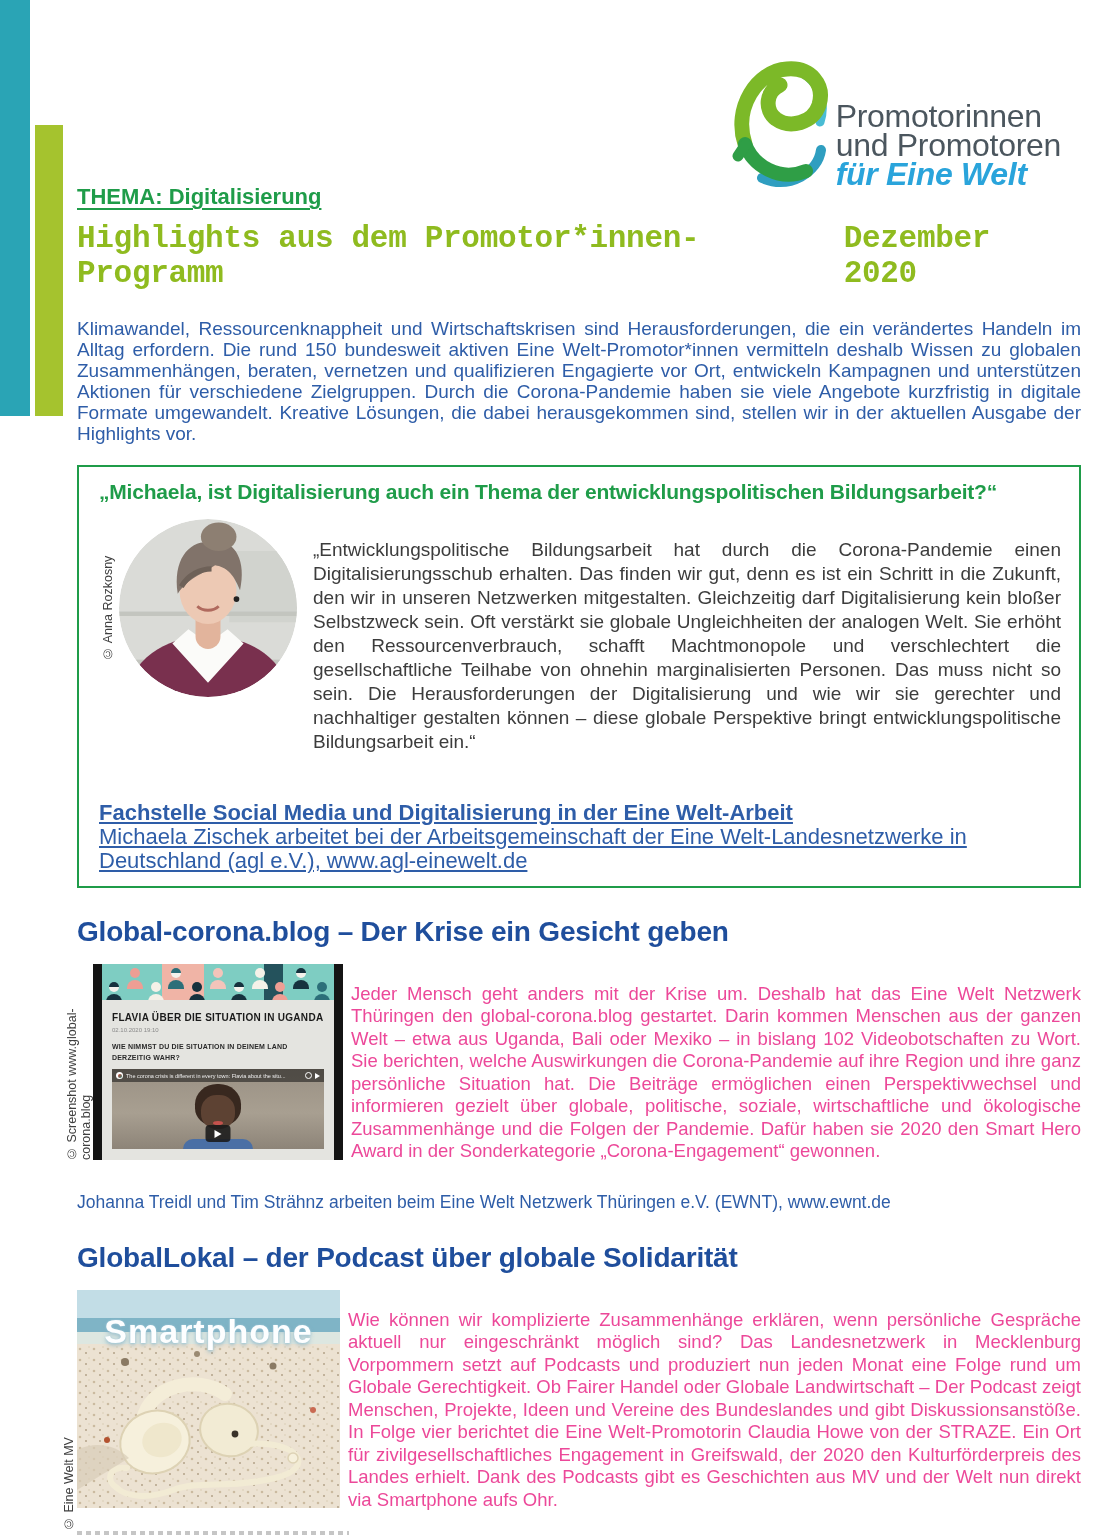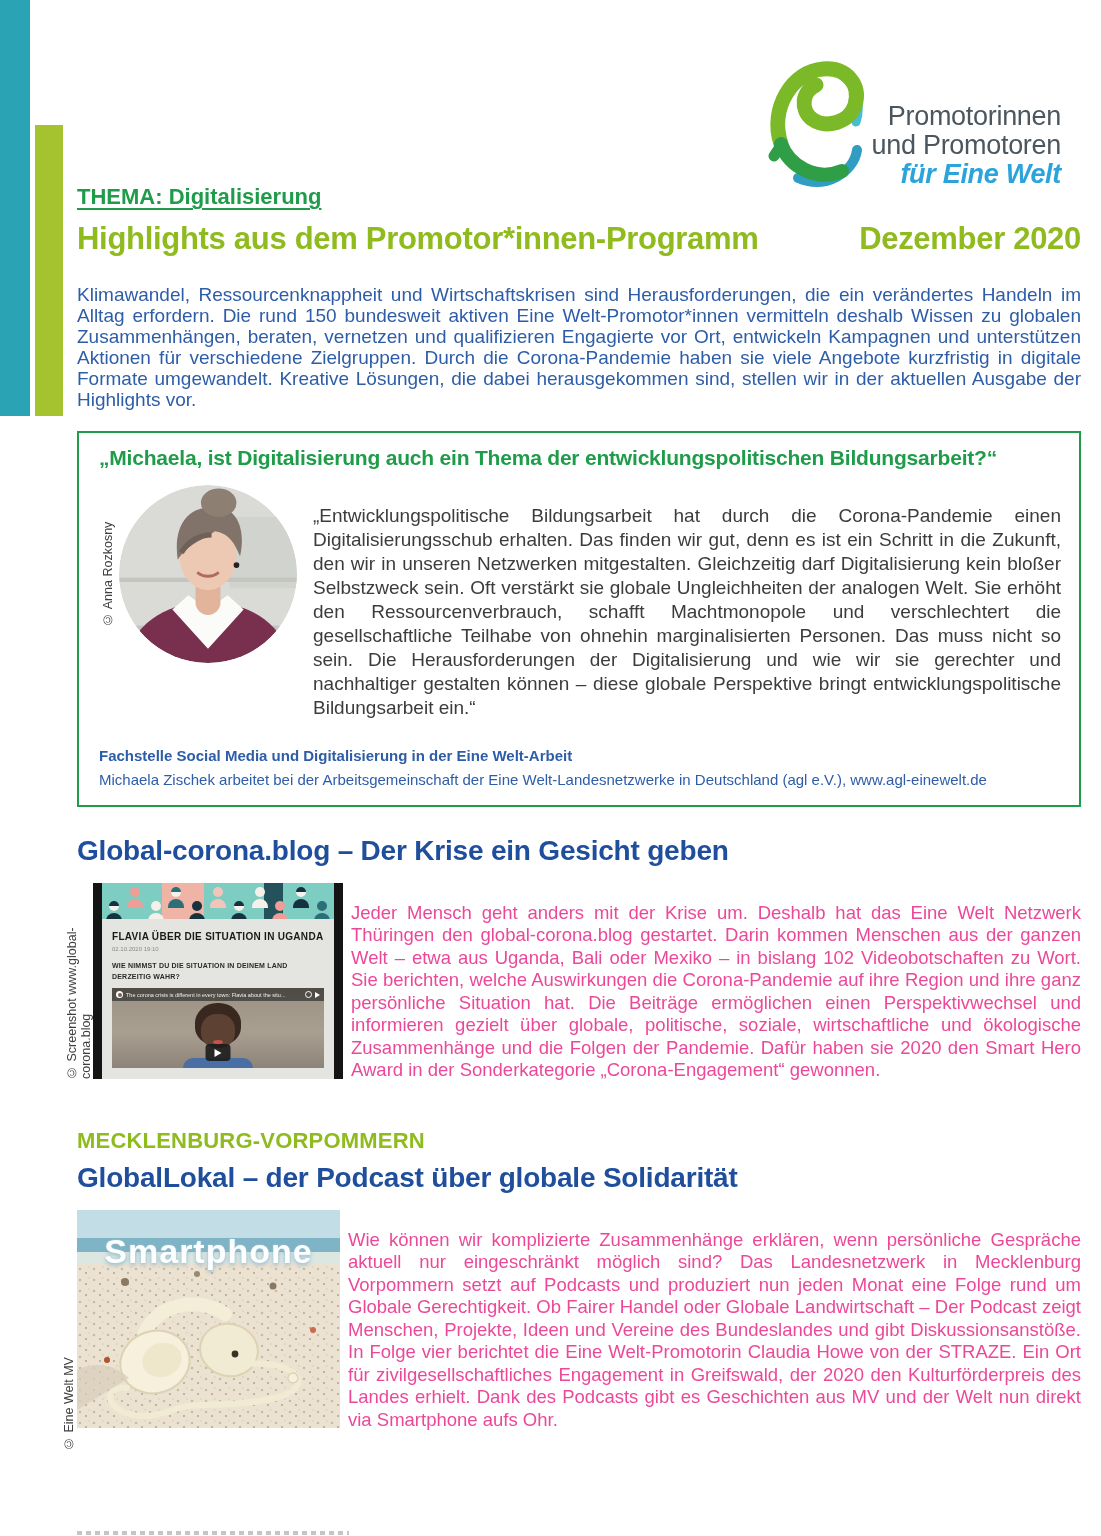--- a/index.html
+++ b/index.html
@@ -7,43 +7,43 @@
           font-family:"Liberation Sans",sans-serif; overflow:hidden; }
 
   
   .bar { position:absolute; }
   .bar-teal  { left:0;  top:0;   width:30px; height:416px; background:var(--teal-bar,#2AA4B5); }
   .bar-green { left:35px; top:125px; width:28px; height:291px; background:var(--bar-green,#A5C32E); }
 
   
   .logo { position:absolute; top:58px; right:40px; display:flex; align-items:flex-start; }
   .logo svg { width:100px; height:136px; display:block; }
-  .logo-text { margin:44px 0 0 4px; font-size:27px; line-height:29px; color:#4B565E;
-               font-weight:500; letter-spacing:-0.3px;text-align:right; }
+  .logo-text { margin:44px 0 0 4px; font-size:32px; line-height:29px; color:#4B565E;
+               font-weight:500; letter-spacing:-0.3px; }
   .logo-text .l3 { color:var(--logo-blue,#2AA4DB); font-style:italic; font-weight:600; }
 
   .content { position:absolute; left:77px; top:184px; width:1004px; }
 
   .kicker { font-size:22px; font-weight:bold; color:var(--dark-green,#1F9C49);
             text-decoration:underline; text-underline-offset:4px; text-decoration-thickness:2px; }
-  .title-row { display:flex; justify-content:space-between; align-items:flex-start; margin-top:11px; }
+  .title-row { display:flex; justify-content:space-between; align-items:flex-start; margin-top:11px;font-family:Liberation Mono, monospace; }
   .page-title,.issue-date { font-size:31px; font-weight:bold; color:var(--lime-green,#8FBB1F); letter-spacing:-0.3px; }
   .intro { margin-top:27px; font-size:19px; line-height:21px; color:var(--body-blue,#2E5DA8); text-align:justify; }
 
   
   .qbox { margin-top:21px; border:2.5px solid var(--dark-green,#1F9C49); padding:13px 18px 13px 20px; }
   .qtitle { font-size:21px; font-weight:bold; color:var(--dark-green,#1F9C49);
             white-space:nowrap; letter-spacing:-0.2px; }
   .qrow { display:flex; margin-top:15px; }
   .photo-col { position:relative; flex:0 0 198px; width:198px; }
   .photo-col svg { display:block; margin-left:20px; border-radius:50%; }
   .vcap { writing-mode:vertical-rl; transform:rotate(180deg); font-size:12.5px; color:#3f3f3f; }
   .photo-col .vcap { position:absolute; left:2px; top:0; height:178px; text-align:center; }
   .qtext { flex:1; margin-left:16px; font-size:19px; line-height:24px; color:var(--text-gray,#3C3C3C); text-align:justify; }
-  .qcred { margin-top:5px; font-size:15px; line-height:24px; color:var(--body-blue,#2E5DA8); }
+  .qcred { margin-top:28px; font-size:22px; line-height:24px; color:var(--body-blue,#2E5DA8);text-decoration:underline; }
   .role { font-weight:bold; }
 
   
   .section { margin-top:28px; }
   .region { font-size:22px; font-weight:bold; color:var(--lime-green,#8FBB1F); letter-spacing:0.2px; }
   .headline { font-size:28px; font-weight:bold; color:var(--headline-blue,#1F4E9C); margin-top:8px; letter-spacing:-0.2px; }
   .media-row { display:flex; margin-top:16px; }
   .media-col { position:relative; flex:0 0 auto; }
   .section-body { flex:1; margin-left:8px; font-size:18.5px; line-height:22.5px; color:#ec4899; text-align:justify; }
   .cred { margin-top:10px; font-size:17.5px; line-height:23px; color:var(--body-blue,#2E5DA8); }
@@ -213,25 +213,25 @@
                   <div class="vid-shirt"></div>
                   <div class="play"></div>
                 </div>
               </div>
             </div>
           </div>
         </div>
         <p class="section-body">Jeder Mensch geht anders mit der Krise um. Deshalb hat das Eine Welt Netzwerk Thüringen den global-corona.blog gestartet. Darin kommen Menschen aus der ganzen Welt – etwa aus Uganda, Bali oder Mexiko – in bislang 102 Videobotschaften zu Wort. Sie berichten, welche Auswirkungen die Corona-Pandemie auf ihre Region und ihre ganz persönliche Situation hat. Die Beiträge ermöglichen einen Perspektivwechsel und informieren gezielt über globale, politische, soziale, wirtschaftliche und ökologische Zusammenhänge und die Folgen der Pandemie. Dafür haben sie 2020 den Smart Hero Award in der Sonderkategorie „Corona-Engagement“ gewonnen.</p>
       </div>
       <div class="cred">
+        <div>Johanna Treidl und Tim Strähnz arbeiten beim Eine Welt Netzwerk Thüringen e.V. (EWNT), www.ewnt.de</div>
       </div>
     </div>
 
     <div class="section">
-      <div class="region">MECKLENBURG-VORPOMMERN</div>
       <div class="headline">GlobalLokal – der Podcast über globale Solidarität</div>
       <div class="media-row">
         <div class="media-col mv">
           <div class="vcap">© Eine Welt MV</div>
           <div class="beach">
             <svg width="263" height="218" viewBox="0 0 263 218" aria-hidden="true">
               <defs>
                 <pattern id="grain" width="14" height="11" patternUnits="userSpaceOnUse">
                   <circle cx="3" cy="4" r="1.3" fill="#cbbaa0"></circle>
                   <circle cx="9" cy="8" r="1" fill="#b3a288"></circle>

